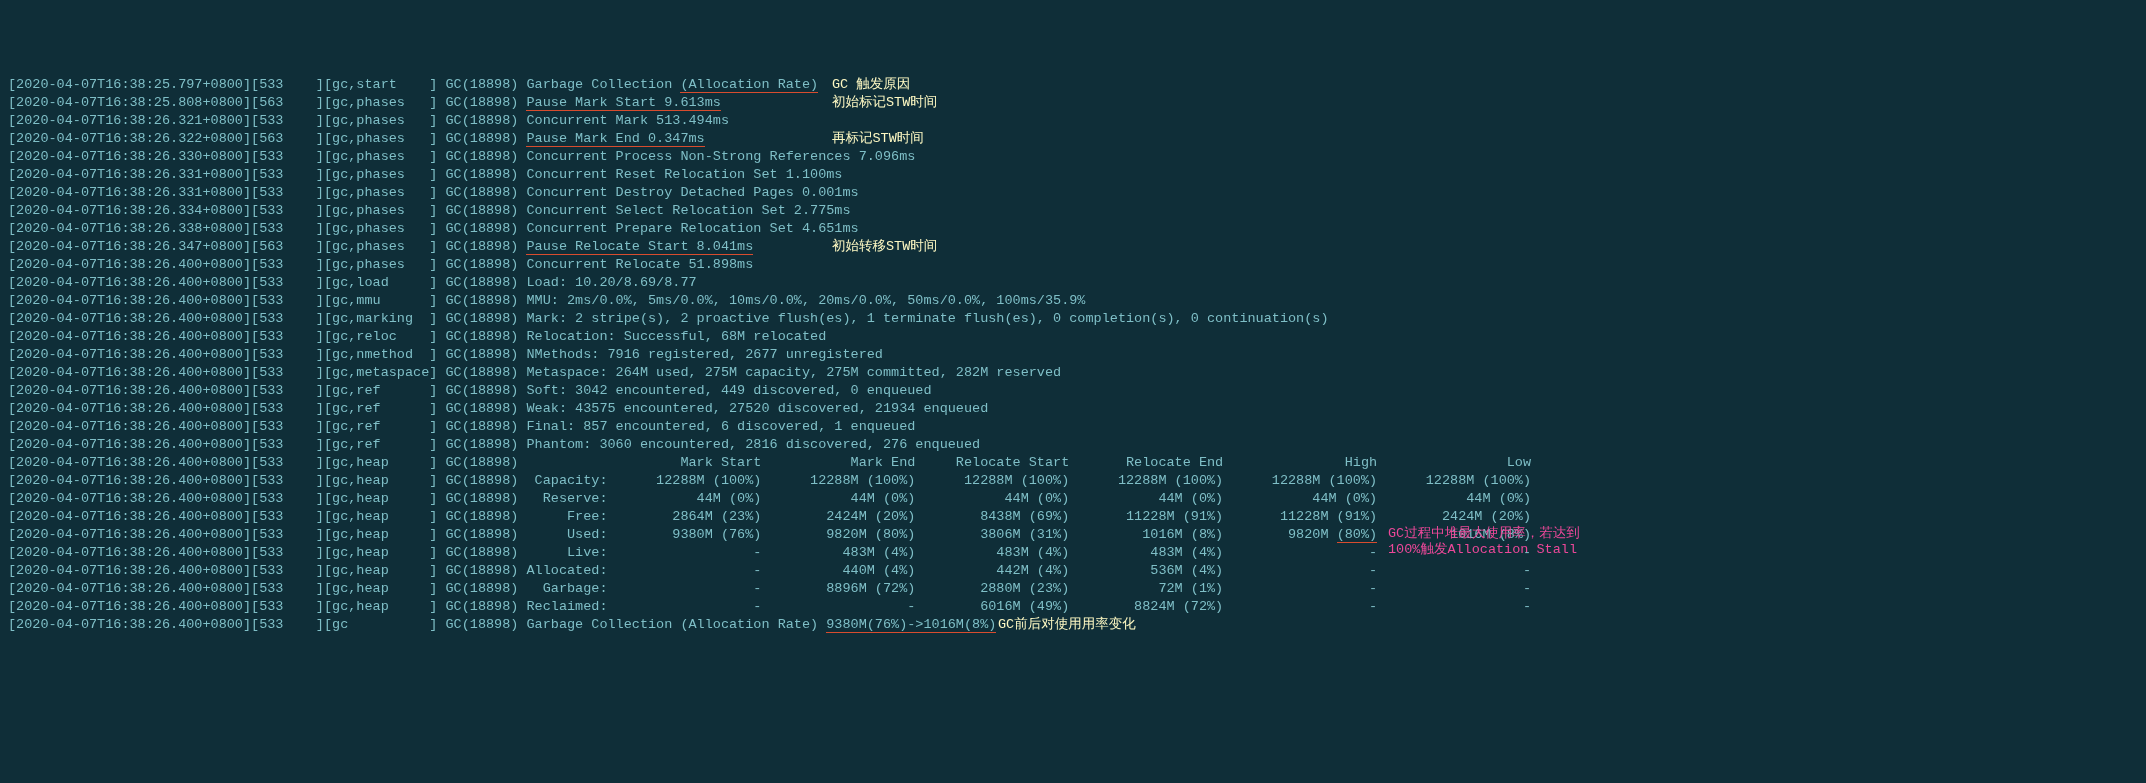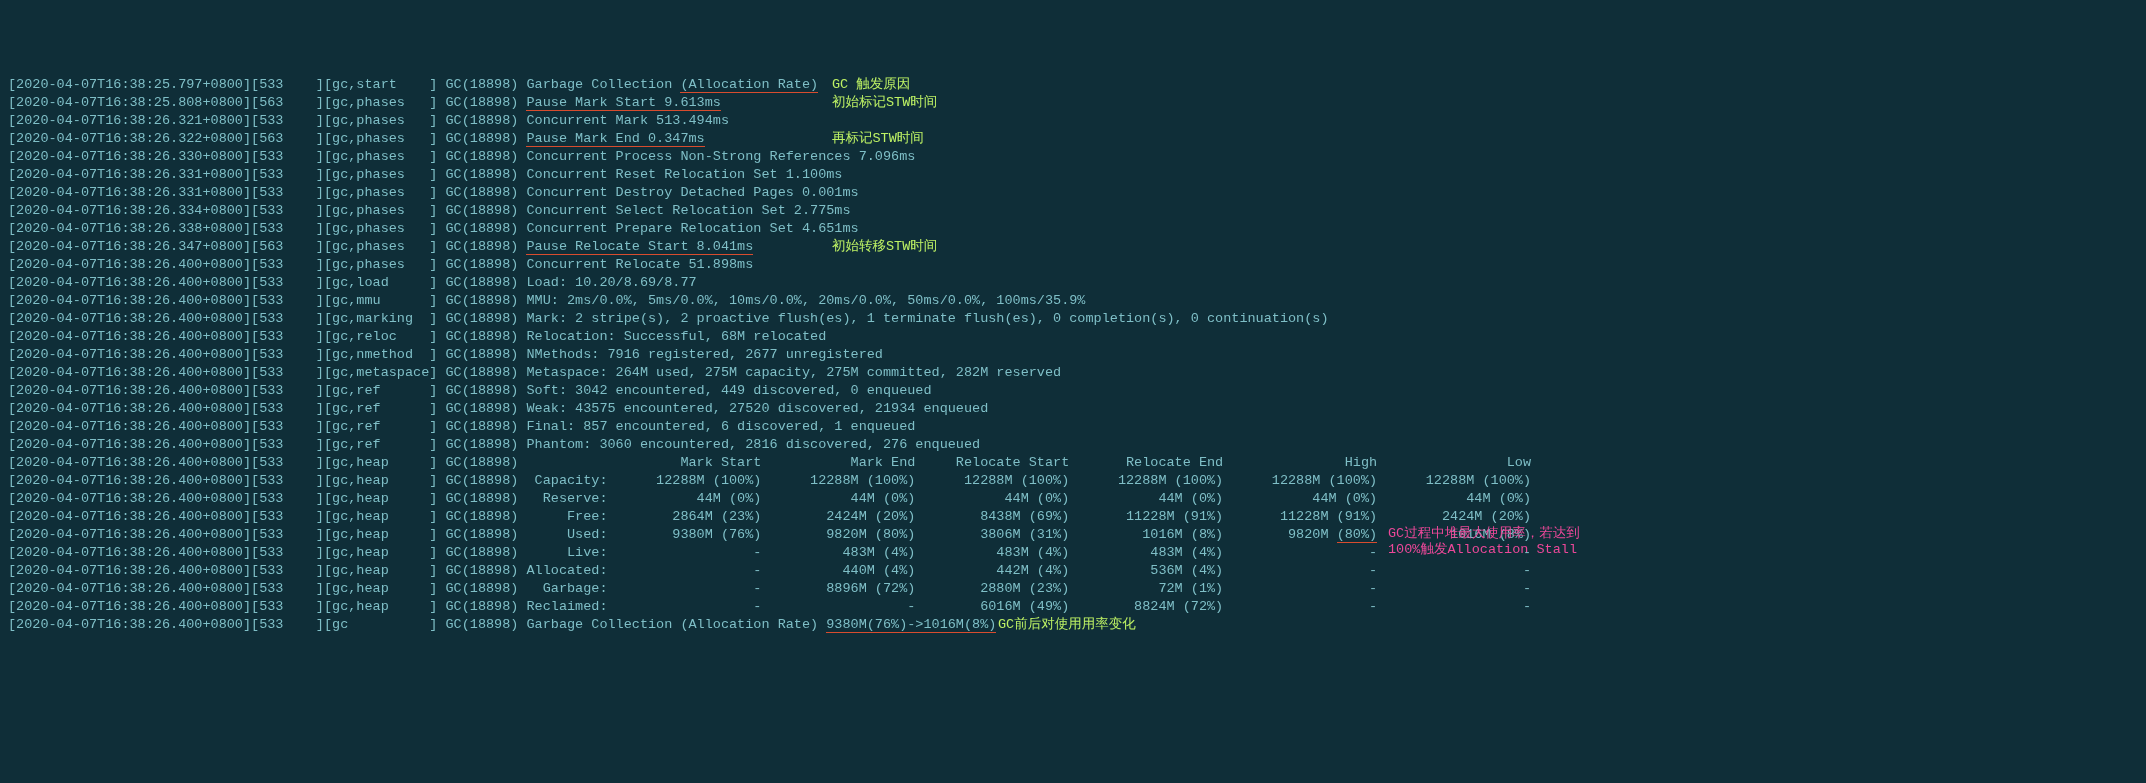--- a/index.html
+++ b/index.html
@@ -8,21 +8,21 @@
     color: #7fbfc7;
     font-family: 'Consolas', 'Monaco', 'Courier New', monospace;
     font-size: 13.5px;
     line-height: 18px;
     white-space: pre;
     overflow-x: auto;
     padding: 4px 8px;
   }
   .line { display: block; position: relative; }
   .underline { border-bottom: 1.5px solid #d84c2e; }
-  .annot { color: #bef264; position: absolute; }
+  .annot { color: #fef9c3; position: absolute; }
   .annot-block {
     color: #ec4899;
     position: absolute;
     white-space: normal;
     width: 220px;
     line-height: 16px;
   }
 </style>
 </head>
 <body>

